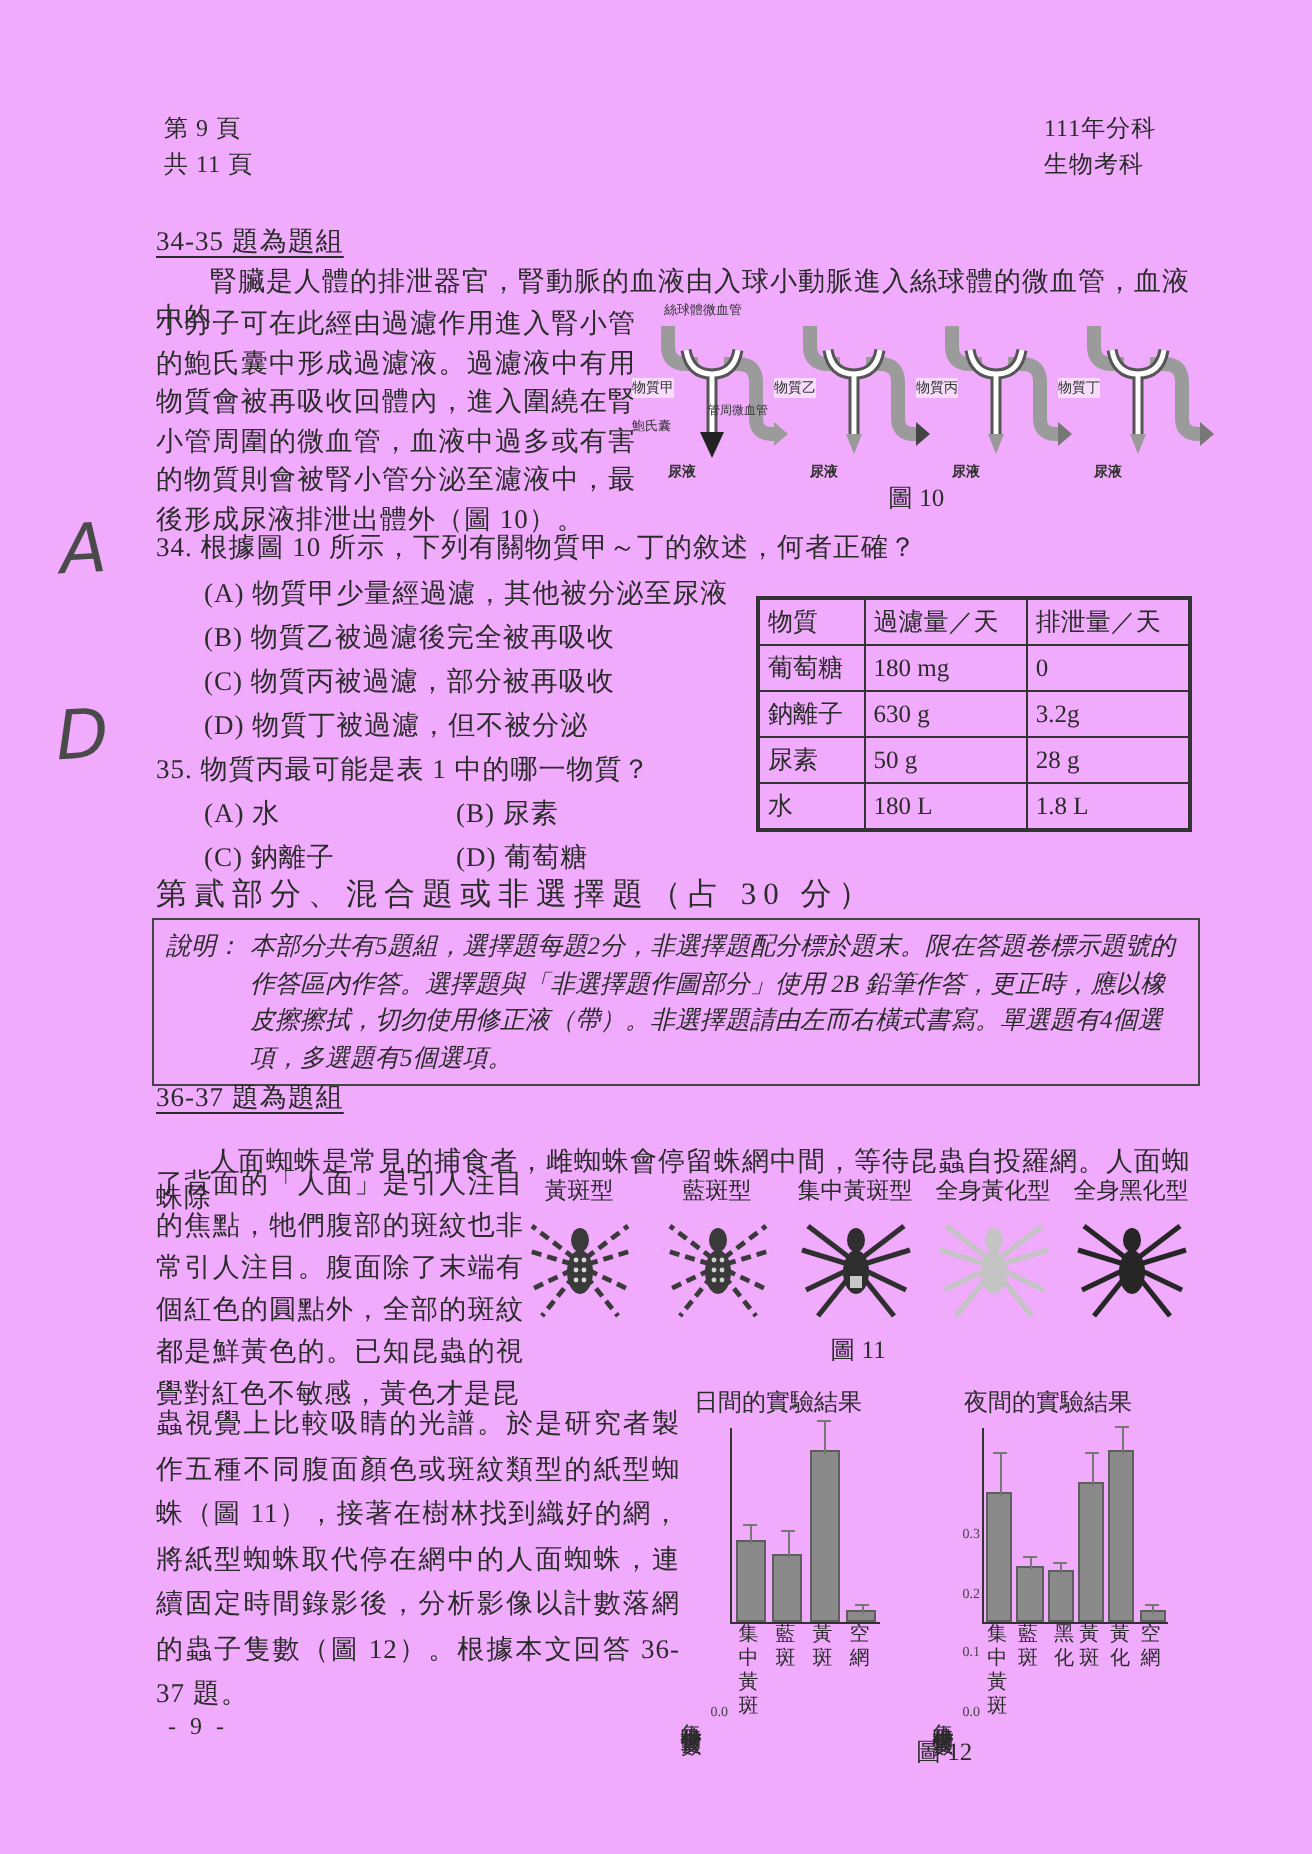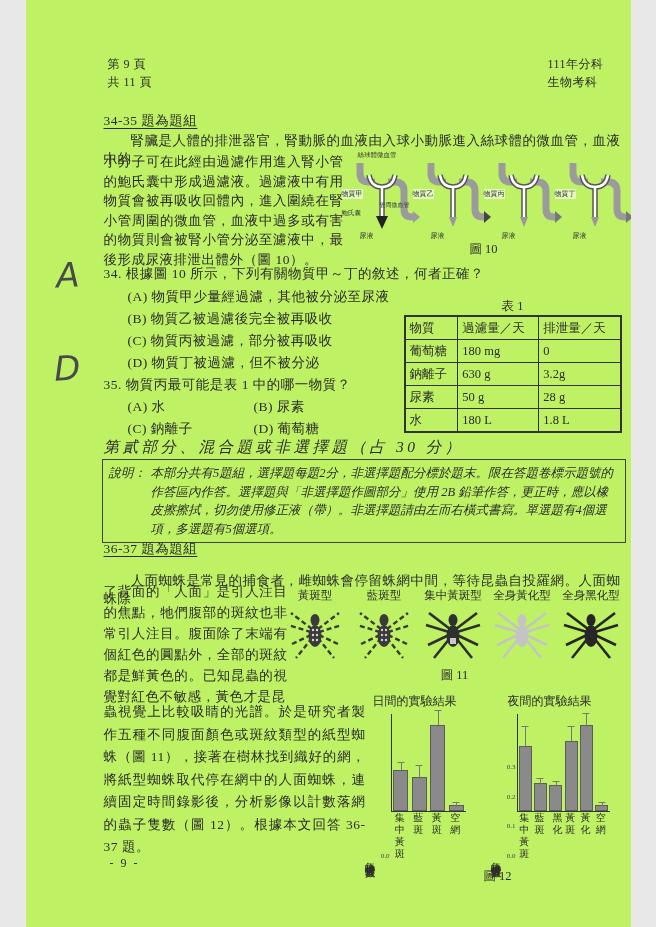--- a/index.html
+++ b/index.html
@@ -1,26 +1,26 @@
 <!DOCTYPE html>
 <html><head>
 <meta charset="utf-8">
 <style>
   html,body{margin:0;padding:0;background:#e8e8e8;}
-  .page{position:relative;width:605px;height:927px;background:#bef264;margin:0 auto;overflow:hidden;
+  .page{position:relative;width:656px;height:927px;background:#f0abfc;margin:0 auto;overflow:hidden;
         font-family:"Liberation Serif","DejaVu Serif",serif;color:#2b2b2b;}
   .abs{position:absolute;}
   .cjk{letter-spacing:0.5px;}
   .underline{text-decoration:underline;text-underline-offset:3px;}
   .small{font-size:12px;}
   
   .fig10-row{display:flex;}
   .nephron-unit{position:relative;width:72px;height:86px;}
   .nephron-label{position:absolute;left:0;top:36px;font-size:7px;color:#333;background:rgba(253,253,251,.6);}
-  .nephron-urine{position:absolute;left:18px;bottom:-2px;font-size:7px;color:#333;}
+  .nephron-urine{position:absolute;left:18px;bottom:-2px;font-size:7px;color:#333;font-weight:bold;}
   .tinylabel{position:absolute;font-size:6.5px;color:#333;white-space:nowrap;}
   
   table.t1{border-collapse:collapse;border:2px solid #333;width:218px;font-size:12.5px;}
   table.t1 td,table.t1 th{border:1px solid #333;padding:2px 4px;height:18px;text-align:left;font-weight:normal;}
   
   .instr-box{border:1.3px solid #444;display:flex;padding:4px 6px;font-style:italic;font-size:12.5px;line-height:18.5px;}
   .instr-label{flex:0 0 42px;}
   .instr-text{flex:1;}
   
   .spider-col{display:flex;flex-direction:column;align-items:center;width:69px;}
@@ -168,21 +168,20 @@
   <div class="abs cjk" style="left:78px;top:376px;font-size:13.5px;">
     <span>35.</span>
     <span>物質丙最可能是表 1 中的哪一物質？</span>
   </div>
   <div class="abs cjk" style="left:102px;top:398px;font-size:13.5px;">(A) 水</div>
   <div class="abs cjk" style="left:228px;top:398px;font-size:13.5px;">(B) 尿素</div>
   <div class="abs cjk" style="left:102px;top:420px;font-size:13.5px;">(C) 鈉離子</div>
   <div class="abs cjk" style="left:228px;top:420px;font-size:13.5px;">(D) 葡萄糖</div>
 
   <div class="abs" style="left:378px;top:298px;width:218px;">
-    <div class="caption">表 1</div>
     <table class="t1">
       <thead>
           <tr>
         <th>物質</th>
         <th>過濾量／天</th>
         <th>排泄量／天</th>
       </tr>
         </thead>
       <tbody>
           <tr>
@@ -202,21 +201,21 @@
           </tr>
           <tr>
             <td>水</td>
             <td>180 L</td>
             <td>1.8 L</td>
           </tr>
         </tbody>
     </table>
   </div>
 
-  <div class="abs" style="left:78px;top:437px;font-size:15.5px;letter-spacing:3.5px;font-style:italic;">第貳部分、混合題或非選擇題（占 30 分）</div>
+  <div class="abs" style="left:78px;top:437px;font-size:15.5px;letter-spacing:3.5px;">第貳部分、混合題或非選擇題（占 30 分）</div>
 
   <div class="abs instr-box" style="left:76px;top:459px;width:510px;">
     <div class="instr-label">說明：</div>
     <div class="instr-text">本部分共有5題組，選擇題每題2分，非選擇題配分標於題末。限在答題卷標示題號的作答區內作答。選擇題與「非選擇題作圖部分」使用 2B 鉛筆作答，更正時，應以橡皮擦擦拭，切勿使用修正液（帶）。非選擇題請由左而右橫式書寫。單選題有4個選項，多選題有5個選項。</div>
   </div>
 
   <div class="abs cjk underline" style="left:78px;top:540px;font-size:13.5px;">36-37 題為題組</div>
 
   <div class="abs cjk" style="left:78px;top:572px;width:522px;font-size:13.5px;text-indent:2em;">人面蜘蛛是常見的捕食者，雌蜘蛛會停留蛛網中間，等待昆蟲自投羅網。人面蜘蛛除</div>
   <div class="abs cjk" style="left:78px;top:581px;width:184px;font-size:13.5px;line-height:21px;text-align:justify;">了背面的「人面」是引人注目的焦點，牠們腹部的斑紋也非常引人注目。腹面除了末端有個紅色的圓點外，全部的斑紋都是鮮黃色的。已知昆蟲的視覺對紅色不敏感，黃色才是昆</div>

